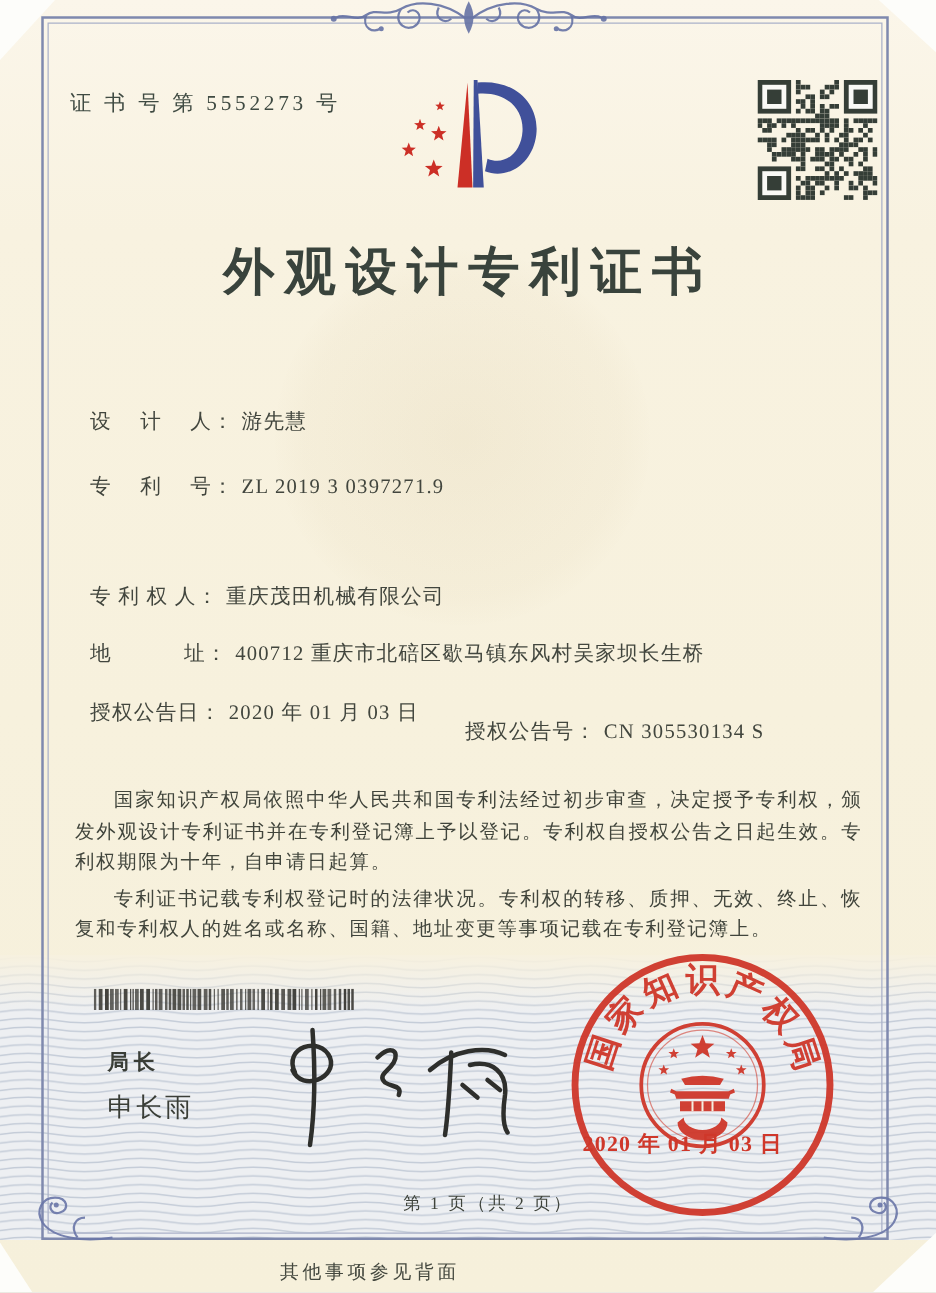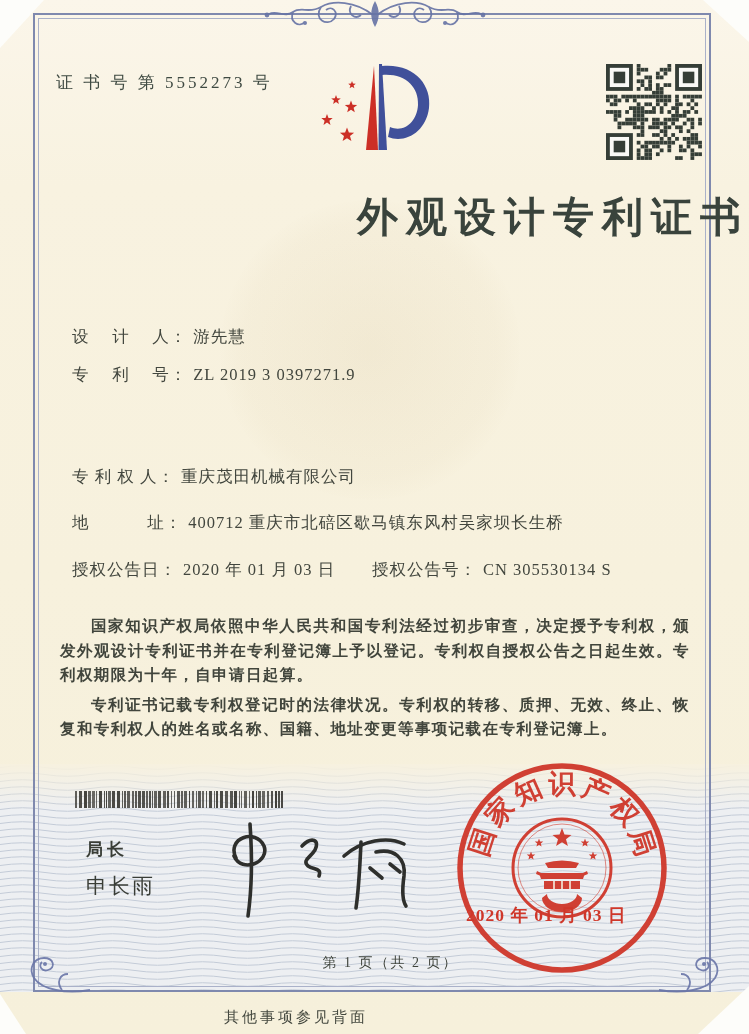--- a/index.html
+++ b/index.html
@@ -15,29 +15,29 @@
   
   .corner{background:#fdfdfa;z-index:6;}
   .c-tl{left:0;top:0;width:44px;height:48px;clip-path:polygon(0 0,100% 0,0 100%);}
   .c-tr{left:703px;top:0;width:46px;height:42px;clip-path:polygon(0 0,100% 0,100% 100%);}
   .c-bl{left:0;top:994px;width:26px;height:40px;clip-path:polygon(0 0,0 100%,100% 100%);}
   .c-br{left:698px;top:986px;width:51px;height:48px;clip-path:polygon(100% 0,100% 100%,0 100%);}
   
   .cert-no{left:56px;top:71px;font-size:17px;letter-spacing:3px;color:#3f4a42;z-index:2;}
   .logo{left:318px;top:58px;z-index:2;}
   .qr{left:606px;top:64px;z-index:2;}
-  .title{left:0;top:190px;width:749px;text-align:right;font-size:41px;font-weight:bold;
+  .title{left:0;top:190px;width:749px;text-align:center;font-size:41px;font-weight:bold;
          letter-spacing:8px;color:#39433c;z-index:2;}
   
   .field-row{left:72px;width:620px;font-size:16.5px;letter-spacing:1px;color:#42463e;z-index:2;white-space:nowrap;}
   .flabel{display:inline-block;}
   .fvalue{margin-left:6px;}
-  .grant2{position:absolute;left:300px;top:0;}
-  
-  .paras{left:60px;top:614px;width:630px;z-index:2;font-weight:bold;}
+  .grant2{position:absolute;left:300px;top:15px;}
+  
+  .paras{left:60px;top:629px;width:630px;z-index:2;}
   .paras p{margin:0 0 5px 0;font-size:15.5px;line-height:24.5px;letter-spacing:1.4px;
            text-align:justify;text-indent:2em;color:#41453c;}
   
   .barcode{left:75px;top:791px;z-index:2;}
   
   .signer-title{left:86px;top:838px;font-size:17px;letter-spacing:4px;color:#3a3e37;z-index:2;font-weight:bold;}
   .signer-name{left:86px;top:872px;font-size:21px;letter-spacing:2px;color:#3a3e37;z-index:2;}
   .signature{left:198px;top:812px;z-index:3;}
   
   .seal{left:450px;top:756px;z-index:3;opacity:.95;}
@@ -349,21 +349,21 @@
       <rect x="0" y="69.12" width="26.88" height="26.88" fill="#353e37"></rect>
       <rect x="3.84" y="72.96" width="19.2" height="19.2" fill="#f9f9f6"></rect>
       <rect x="7.68" y="76.8" width="11.52" height="11.52" fill="#353e37"></rect>
     </svg>
 
   <div class="abs title">外观设计专利证书</div>
 
   <div class="abs field-row" style="top:326px">
     <span class="flabel">设　 计　 人：</span><span class="fvalue">游先慧</span>
   </div>
-  <div class="abs field-row" style="top:364px">
+  <div class="abs field-row" style="top:378px">
     <span class="flabel">专　 利　 号：</span><span class="fvalue">ZL 2019 3 0397271.9</span>
   </div>
   <div class="abs field-row" style="top:466px">
     <span class="flabel">专 利 权 人：</span><span class="fvalue">重庆茂田机械有限公司</span>
   </div>
   <div class="abs field-row" style="top:512px">
     <span class="flabel">地　　　 址：</span><span class="fvalue">400712 重庆市北碚区歇马镇东风村吴家坝长生桥</span>
   </div>
   <div class="abs field-row" style="top:559px">
     <span class="flabel">授权公告日：</span><span class="fvalue">2020 年 01 月 03 日</span>

